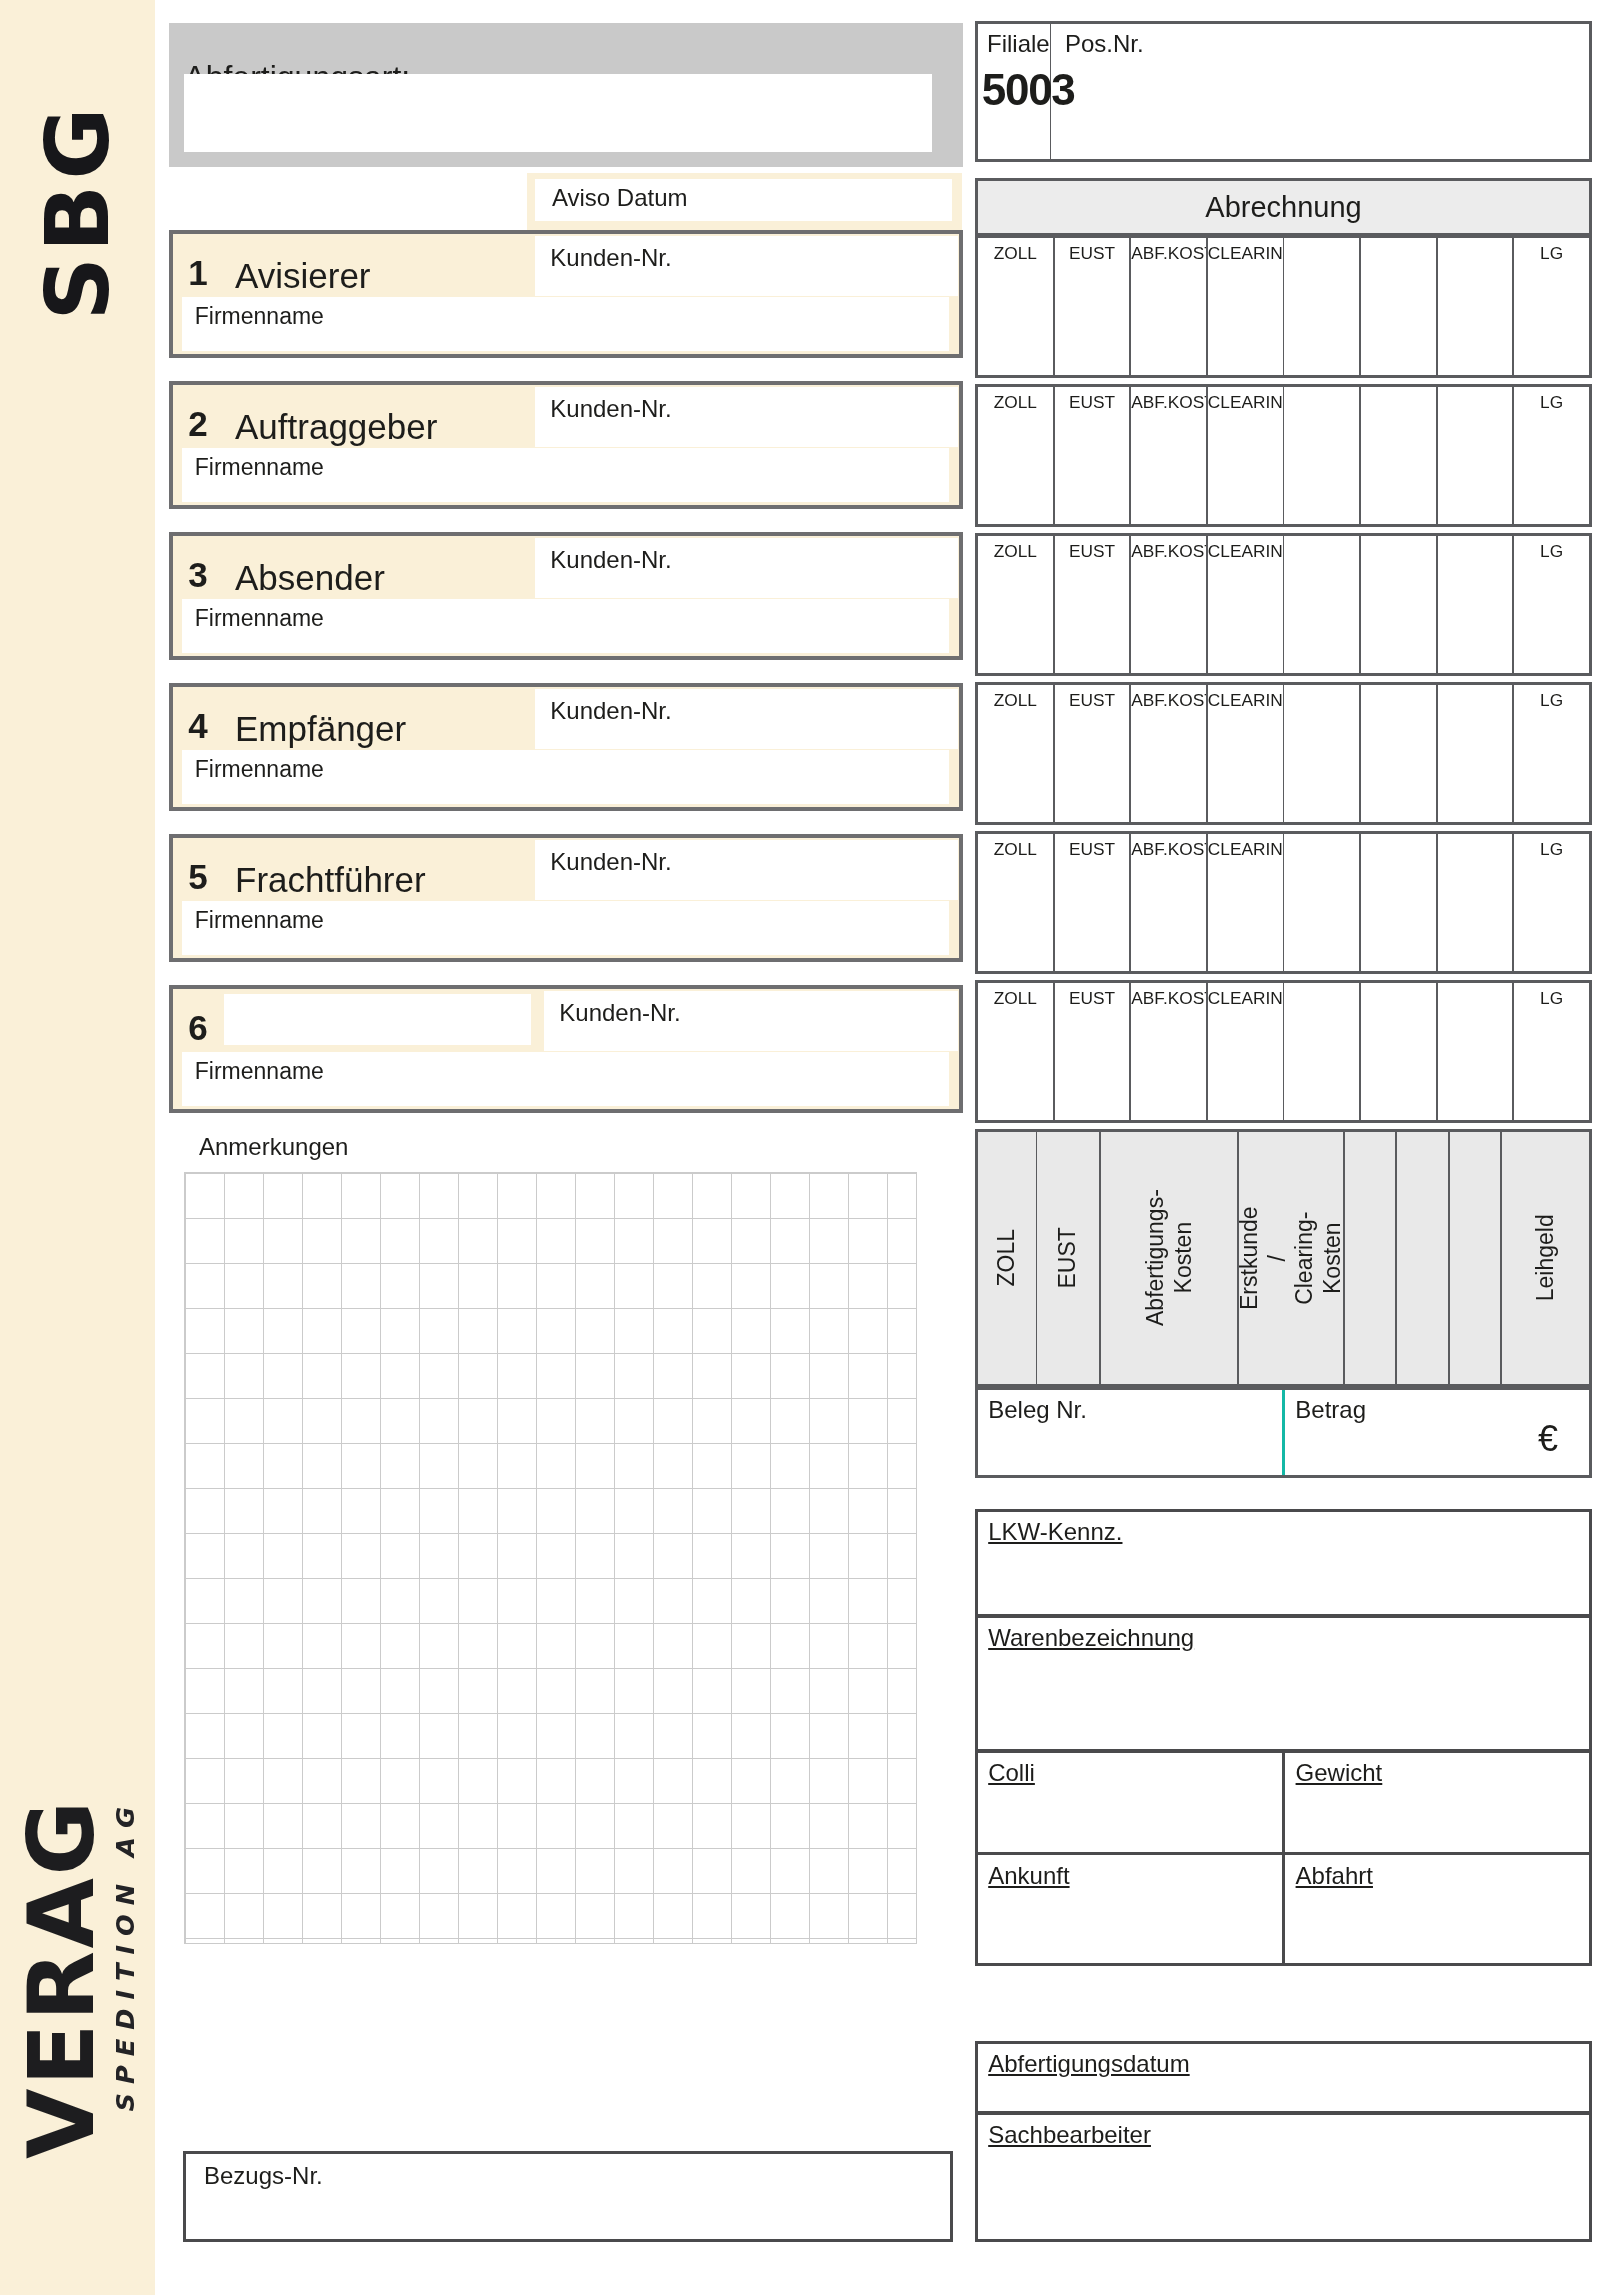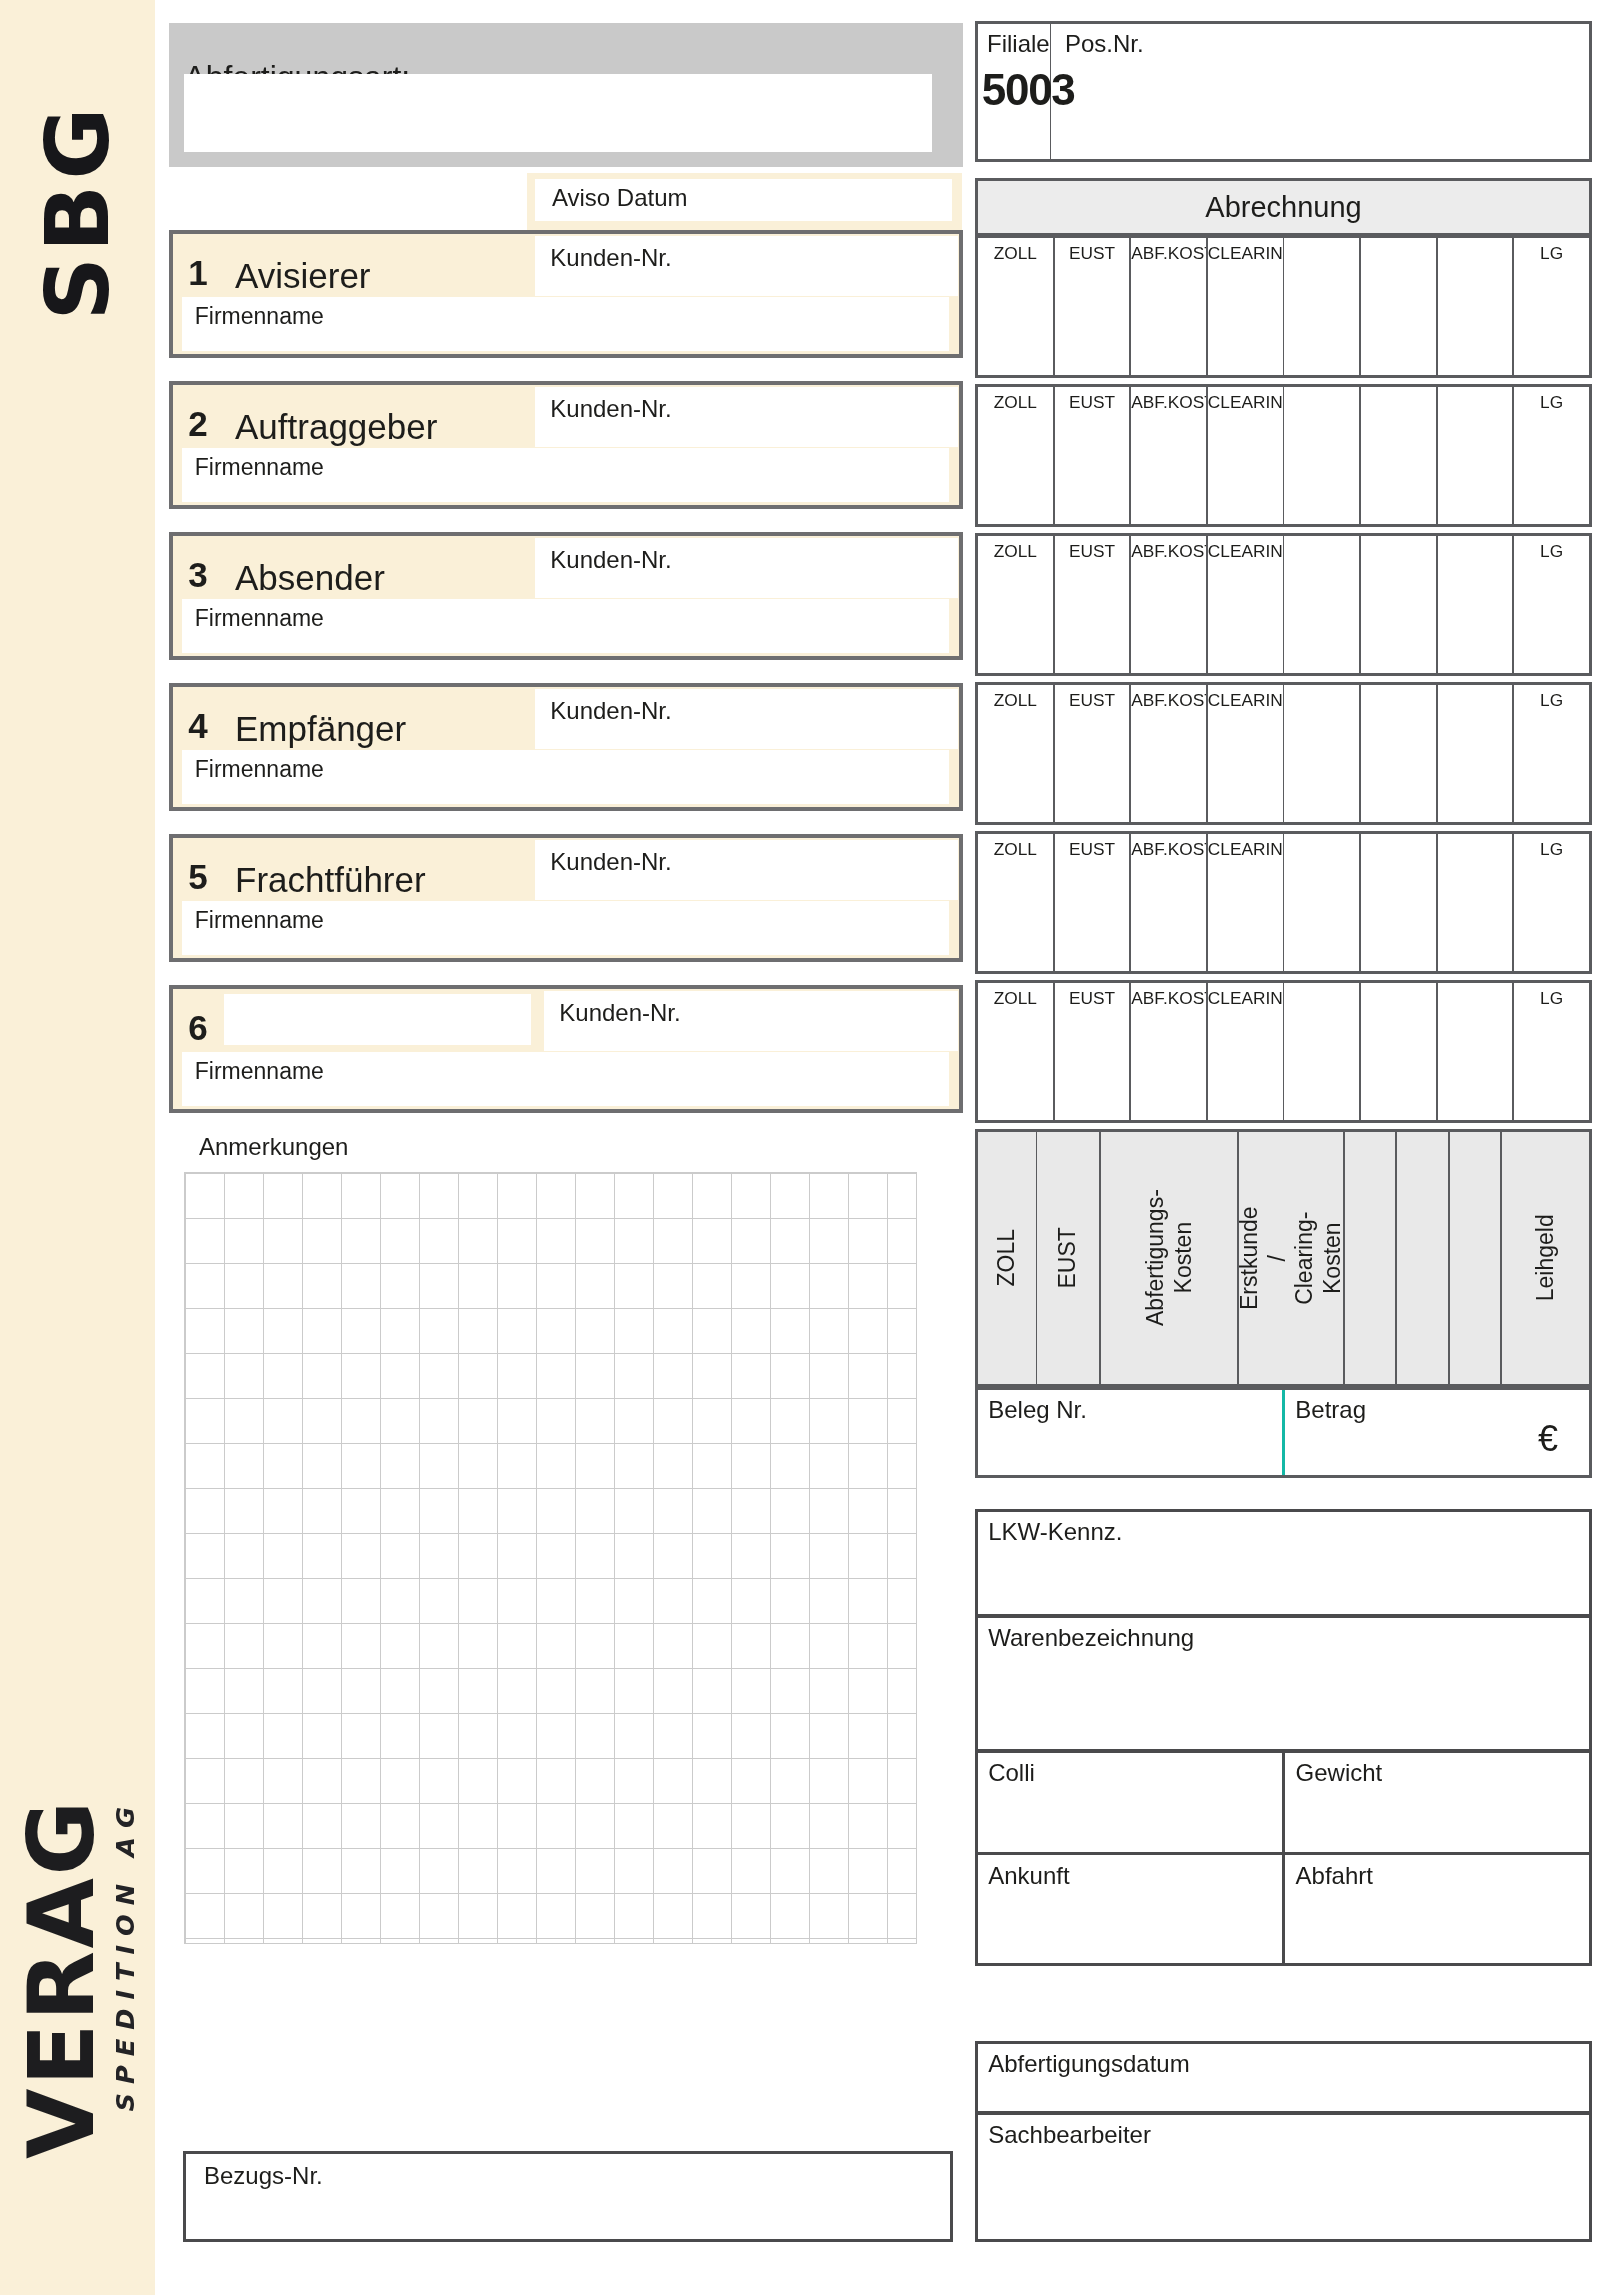--- a/index.html
+++ b/index.html
@@ -64,21 +64,21 @@
     display:grid;grid-template-columns:1fr 1fr;column-gap:3.2px;}
   .beleg-cell{background:#fff;position:relative;}
   .beleg-cell .lbl{position:absolute;left:10.2px;top:6.4px;}
   .euro{position:absolute;right:31px;top:28px;font-size:36px;}
   
   .lkw-block{position:absolute;left:975px;top:1509px;width:617px;height:457px;border:3.8px solid #4a4a4c;box-sizing:border-box;background:#4a4a4c;
     display:grid;grid-template-rows:102px 131px 99px 1fr;row-gap:3.8px;}
   .lkw-row{background:#fff;position:relative;}
   .lkw-row.split{background:#4a4a4c;display:grid;grid-template-columns:1fr 1fr;column-gap:3.8px;}
   .lkw-cell{background:#fff;position:relative;}
-  .cell-lbl{position:absolute;left:10.2px;top:6.4px;font-size:24px;}
+  .cell-lbl{position:absolute;left:10.2px;top:6.4px;font-size:24px;text-decoration:underline;}
   
   .foot-block{position:absolute;left:975px;top:2041px;width:617px;height:201px;border:3.8px solid #4a4a4c;box-sizing:border-box;background:#4a4a4c;
     display:grid;grid-template-rows:67px 1fr;row-gap:3.8px;}
   .foot-cell{background:#fff;position:relative;}
 </style>
 </head>
 <body>
 
 <div id="page">
 

